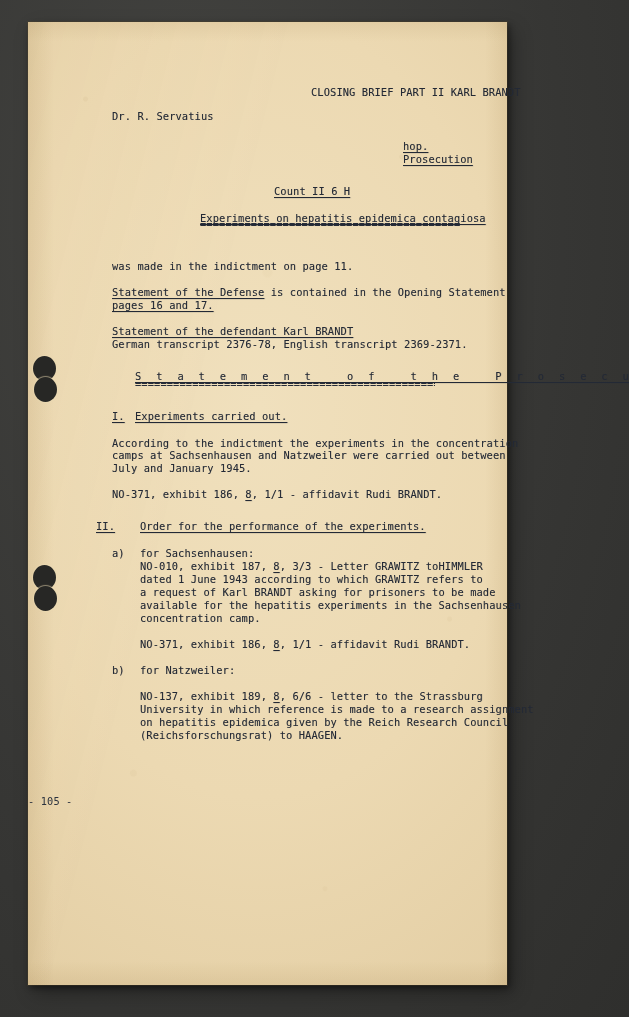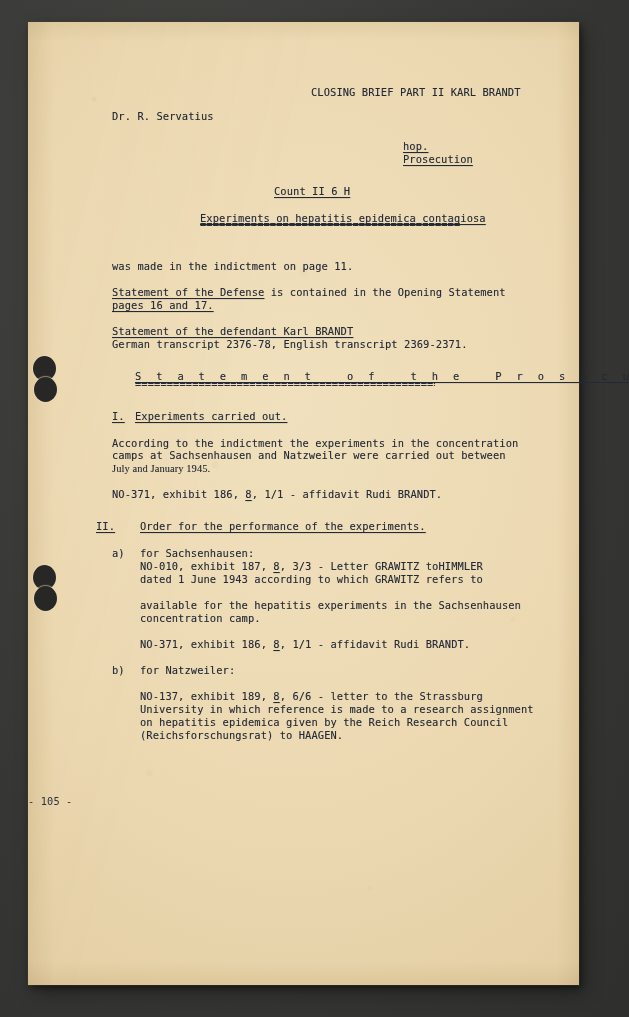--- a/index.html
+++ b/index.html
@@ -23,21 +23,21 @@
     inset: 0;
     background:
       radial-gradient(ellipse at 30% 20%, #434340 0%, #363634 60%, #2f2f2d 100%);
   }
 
   
   .paper {
     position: absolute;
     left: 28px;
     top: 22px;
-    width: 551px;
+    width: 479px;
     height: 963px;
     background:
       radial-gradient(ellipse 120% 90% at 48% 40%, #f0e0bd 0%, #ecd9b2 45%, #e4cfa5 78%, #dcc598 100%);
     box-shadow:
       0 0 0 1px rgba(90,75,45,0.25),
       2px 3px 6px rgba(0,0,0,0.45),
       6px 8px 18px rgba(0,0,0,0.30);
   }
   
   .paper::before {
@@ -173,34 +173,35 @@
     
     <div class="ln spaced u" style="left:107px; top:348px;">S t a t e m e n t   o f   t h e   P r o s e c u t i o n</div>
     <div class="rule" style="left:107px; top:356px; width:300px;">================================================</div>
 
     
     <div class="ln u" style="left:84px; top:388px;">I.</div>
     <div class="ln u" style="left:107px; top:388px;">Experiments carried out.</div>
 
     <div class="ln" style="left:84px; top:415px;">According to the indictment the experiments in the concentration</div>
     <div class="ln" style="left:84px; top:427px;">camps at Sachsenhausen and Natzweiler were carried out between</div>
-    <div class="ln" style="left:84px; top:440px;font-family:Liberation Serif, serif;">July and January 1945.</div>
+    <div class="ln" style="left:84px; top:440px;">July and January 1945.</div>
 
     <div class="ln" style="left:84px; top:466px;">NO-371, exhibit 186, <span class="u">8</span>, 1/1 - affidavit Rudi BRANDT.</div>
 
     
     <div class="ln u" style="left:68px; top:498px;">II.</div>
     <div class="ln u" style="left:112px; top:498px;">Order for the performance of the experiments.</div>
 
     
     <div class="ln" style="left:84px; top:525px;">a)</div>
     <div class="ln" style="left:112px; top:525px;">for Sachsenhausen:</div>
 
     <div class="ln" style="left:112px; top:538px;">NO-010, exhibit 187, <span class="u">8</span>, 3/3 - Letter GRAWITZ toHIMMLER</div>
     <div class="ln" style="left:112px; top:551px;">dated 1 June 1943 according to which GRAWITZ refers to</div>
+    <div class="ln" style="left:112px; top:564px;">a request of Karl BRANDT asking for prisoners to be made</div>
     <div class="ln" style="left:112px; top:577px;">available for the hepatitis experiments in the Sachsenhausen</div>
     <div class="ln" style="left:112px; top:590px;">concentration camp.</div>
 
     <div class="ln" style="left:112px; top:616px;">NO-371, exhibit 186, <span class="u">8</span>, 1/1 - affidavit Rudi BRANDT.</div>
 
     
     <div class="ln" style="left:84px; top:642px;">b)</div>
     <div class="ln" style="left:112px; top:642px;">for Natzweiler:</div>
 
     <div class="ln" style="left:112px; top:668px;">NO-137, exhibit 189, <span class="u">8</span>, 6/6 - letter to the Strassburg</div>

